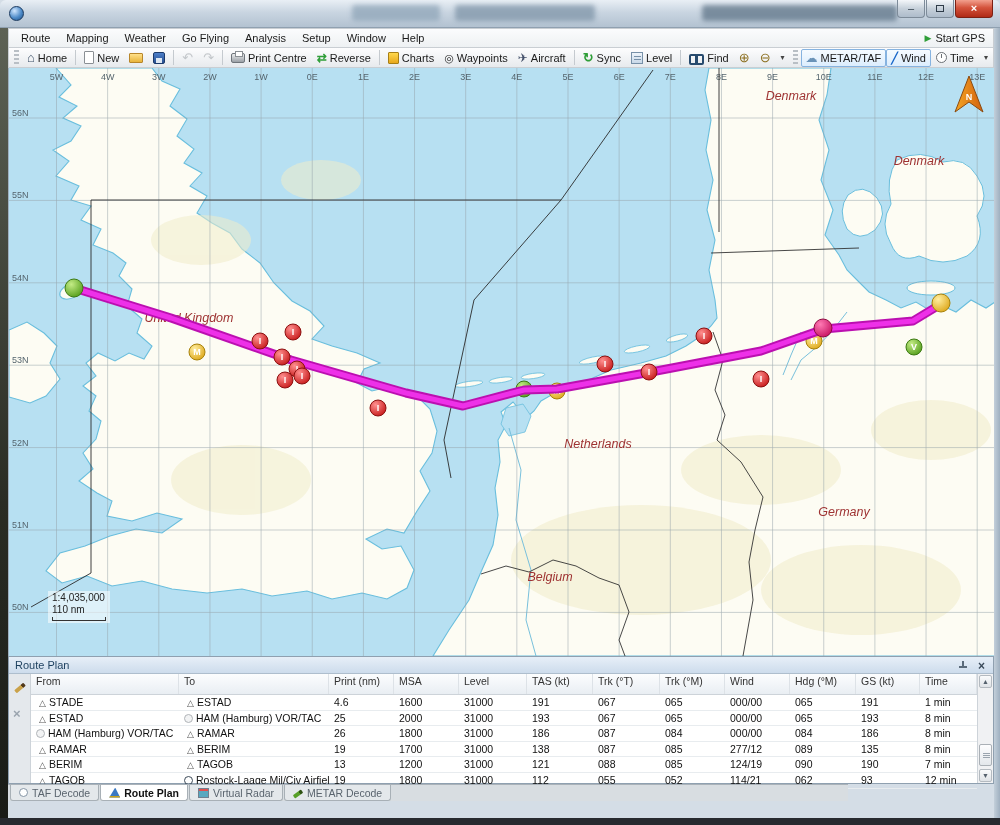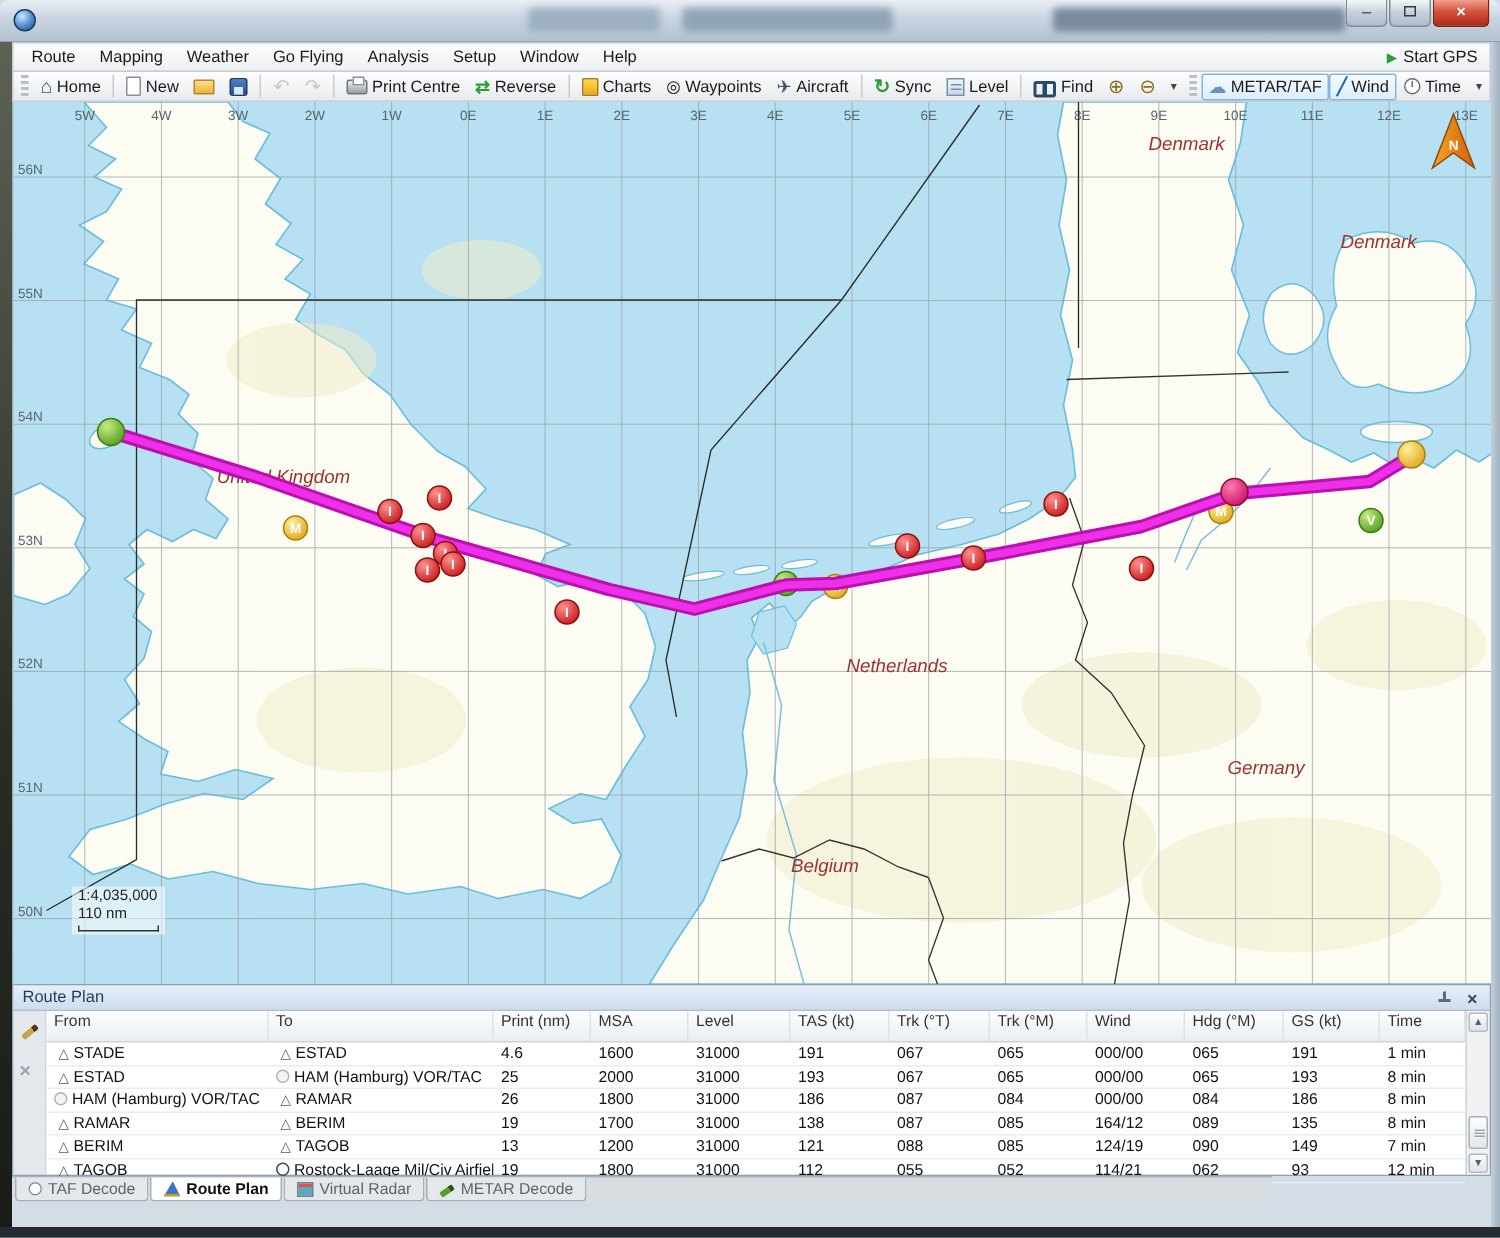--- a/index.html
+++ b/index.html
@@ -574,37 +574,37 @@
           </div>
           <div class="trow">
             <div><span class="wpt-ic">△</span><span>RAMAR</span></div>
             <div><span class="wpt-ic">△</span><span>BERIM</span></div>
             <div>19</div>
             <div>1700</div>
             <div>31000</div>
             <div>138</div>
             <div>087</div>
             <div>085</div>
-            <div>164/12</div>
+            <div>277/12</div>
             <div>089</div>
             <div>135</div>
             <div>8 min</div>
           </div>
           <div class="trow">
             <div><span class="wpt-ic">△</span><span>BERIM</span></div>
             <div><span class="wpt-ic">△</span><span>TAGOB</span></div>
             <div>13</div>
             <div>1200</div>
             <div>31000</div>
             <div>121</div>
             <div>088</div>
             <div>085</div>
             <div>124/19</div>
             <div>090</div>
-            <div>149</div>
+            <div>190</div>
             <div>7 min</div>
           </div>
           <div class="trow">
             <div><span class="wpt-ic">△</span><span>TAGOB</span></div>
             <div><span class="afld-ic"></span><span>Rostock-Laage Mil/Civ Airfield</span></div>
             <div>19</div>
             <div>1800</div>
             <div>31000</div>
             <div>112</div>
             <div>055</div>

